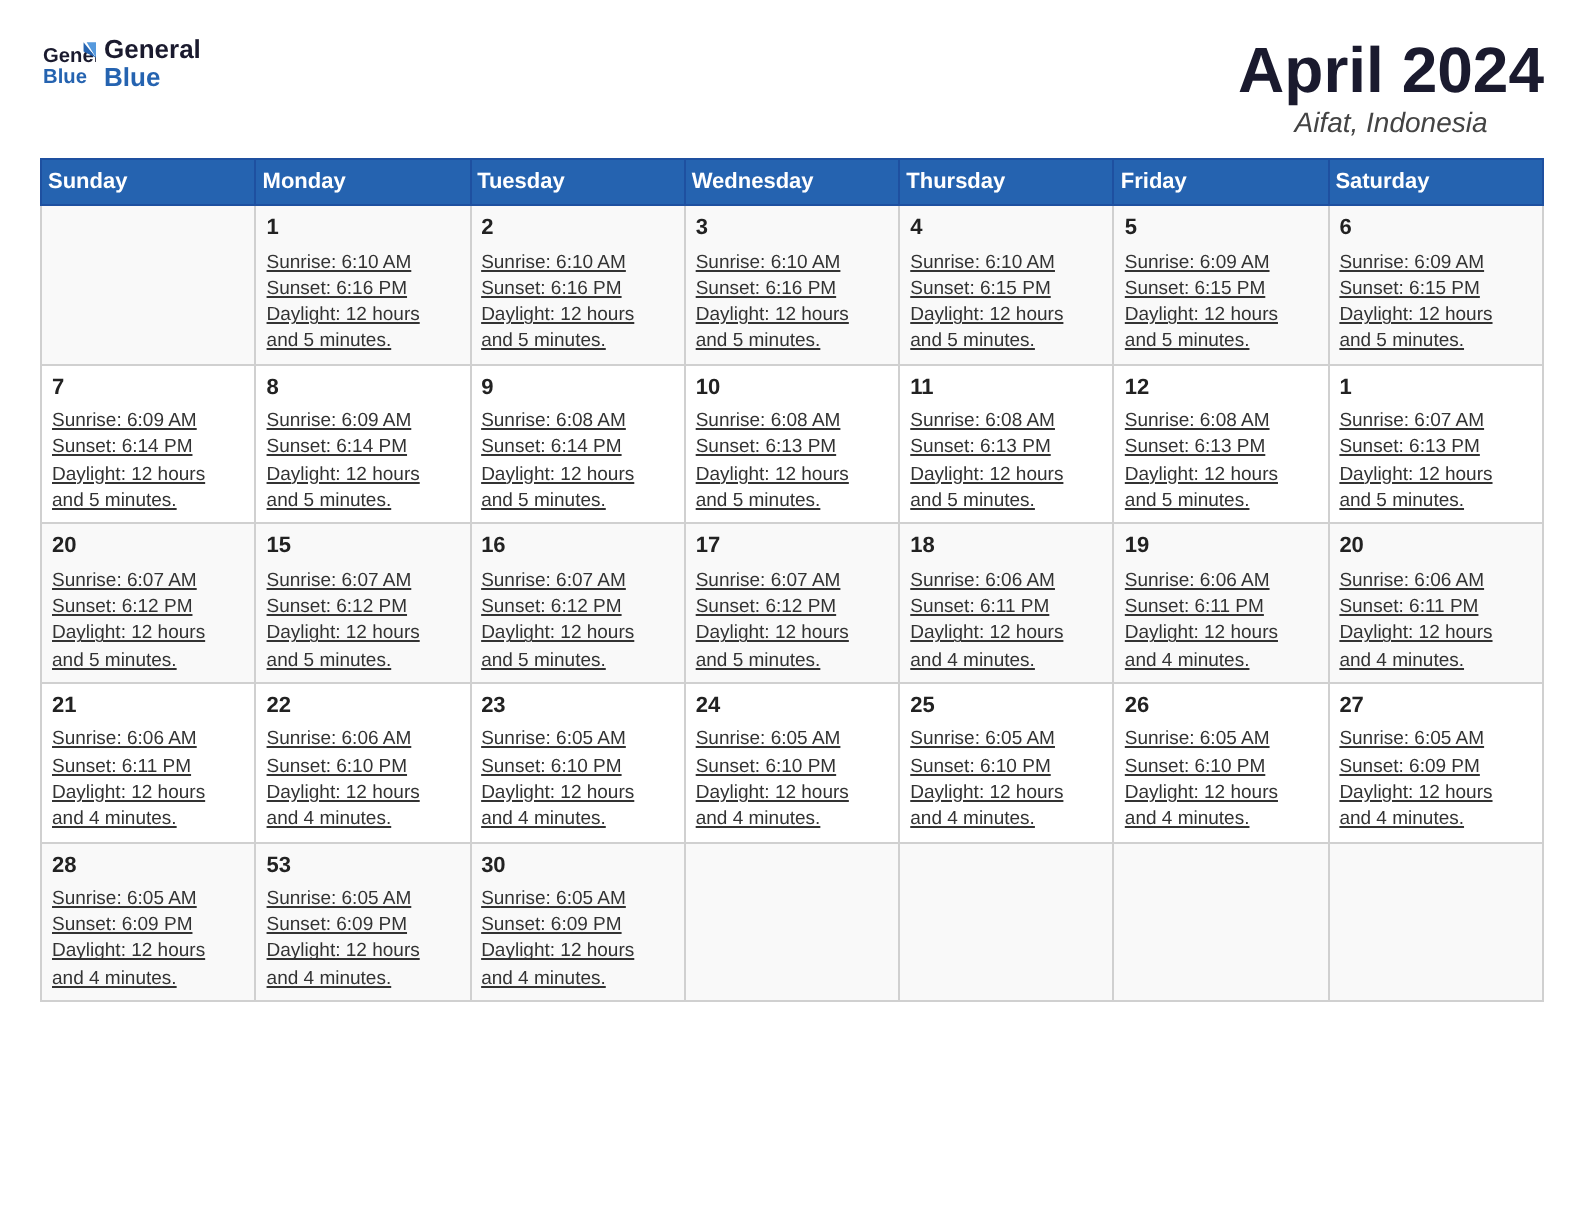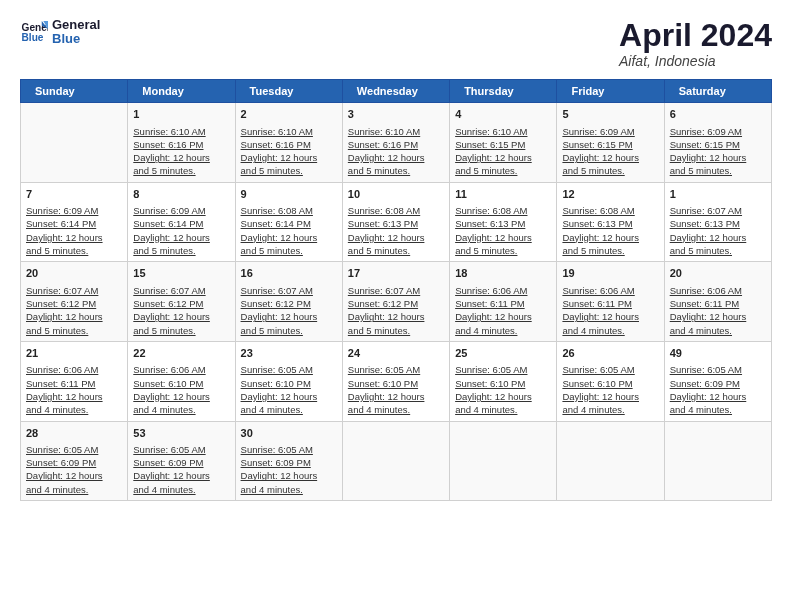--- a/index.html
+++ b/index.html
@@ -24,42 +24,42 @@
     .logo {
       display: flex;
       align-items: center;
       gap: 4px;
     }
     .logo-icon {
       width: 28px;
       height: 28px;
     }
     .title-block {
-      text-align: left;
+      text-align: center;
     }
     .main-title {
       font-size: 32px;
       font-weight: bold;
       color: #1a1a2e;
       line-height: 1.1;
     }
     .subtitle {
       font-size: 14px;
       color: #444;
       font-style: italic;
     }
     table {
       width: 100%;
       border-collapse: collapse;
       font-size: 10px;
     }
     thead tr th {
       background-color: #2563b0;
       color: #fff;
-      padding: 5px 14px;
+      padding: 5px 3px;
       text-align: left;
       font-size: 11px;
       font-weight: 600;
       border: 1px solid #1e50a0;
     }
     tbody tr td {
       border: 1px solid #d0d0d0;
       vertical-align: top;
       padding: 4px 5px;
       min-width: 95px;
@@ -304,21 +304,21 @@
 and 4 minutes.</div>
           </td>
           <td>
             <span class="day-num">26</span>
             <div class="cell-info" style="white-space: pre-line;">Sunrise: 6:05 AM
 Sunset: 6:10 PM
 Daylight: 12 hours
 and 4 minutes.</div>
           </td>
           <td>
-            <span class="day-num">49</span>
+            <span class="day-num">27</span>
             <div class="cell-info" style="white-space: pre-line;">Sunrise: 6:05 AM
 Sunset: 6:09 PM
 Daylight: 12 hours
 and 4 minutes.</div>
           </td>
         </tr>
         <tr>
           <td>
             <span class="day-num">28</span>
             <div class="cell-info" style="white-space: pre-line;">Sunrise: 6:05 AM

